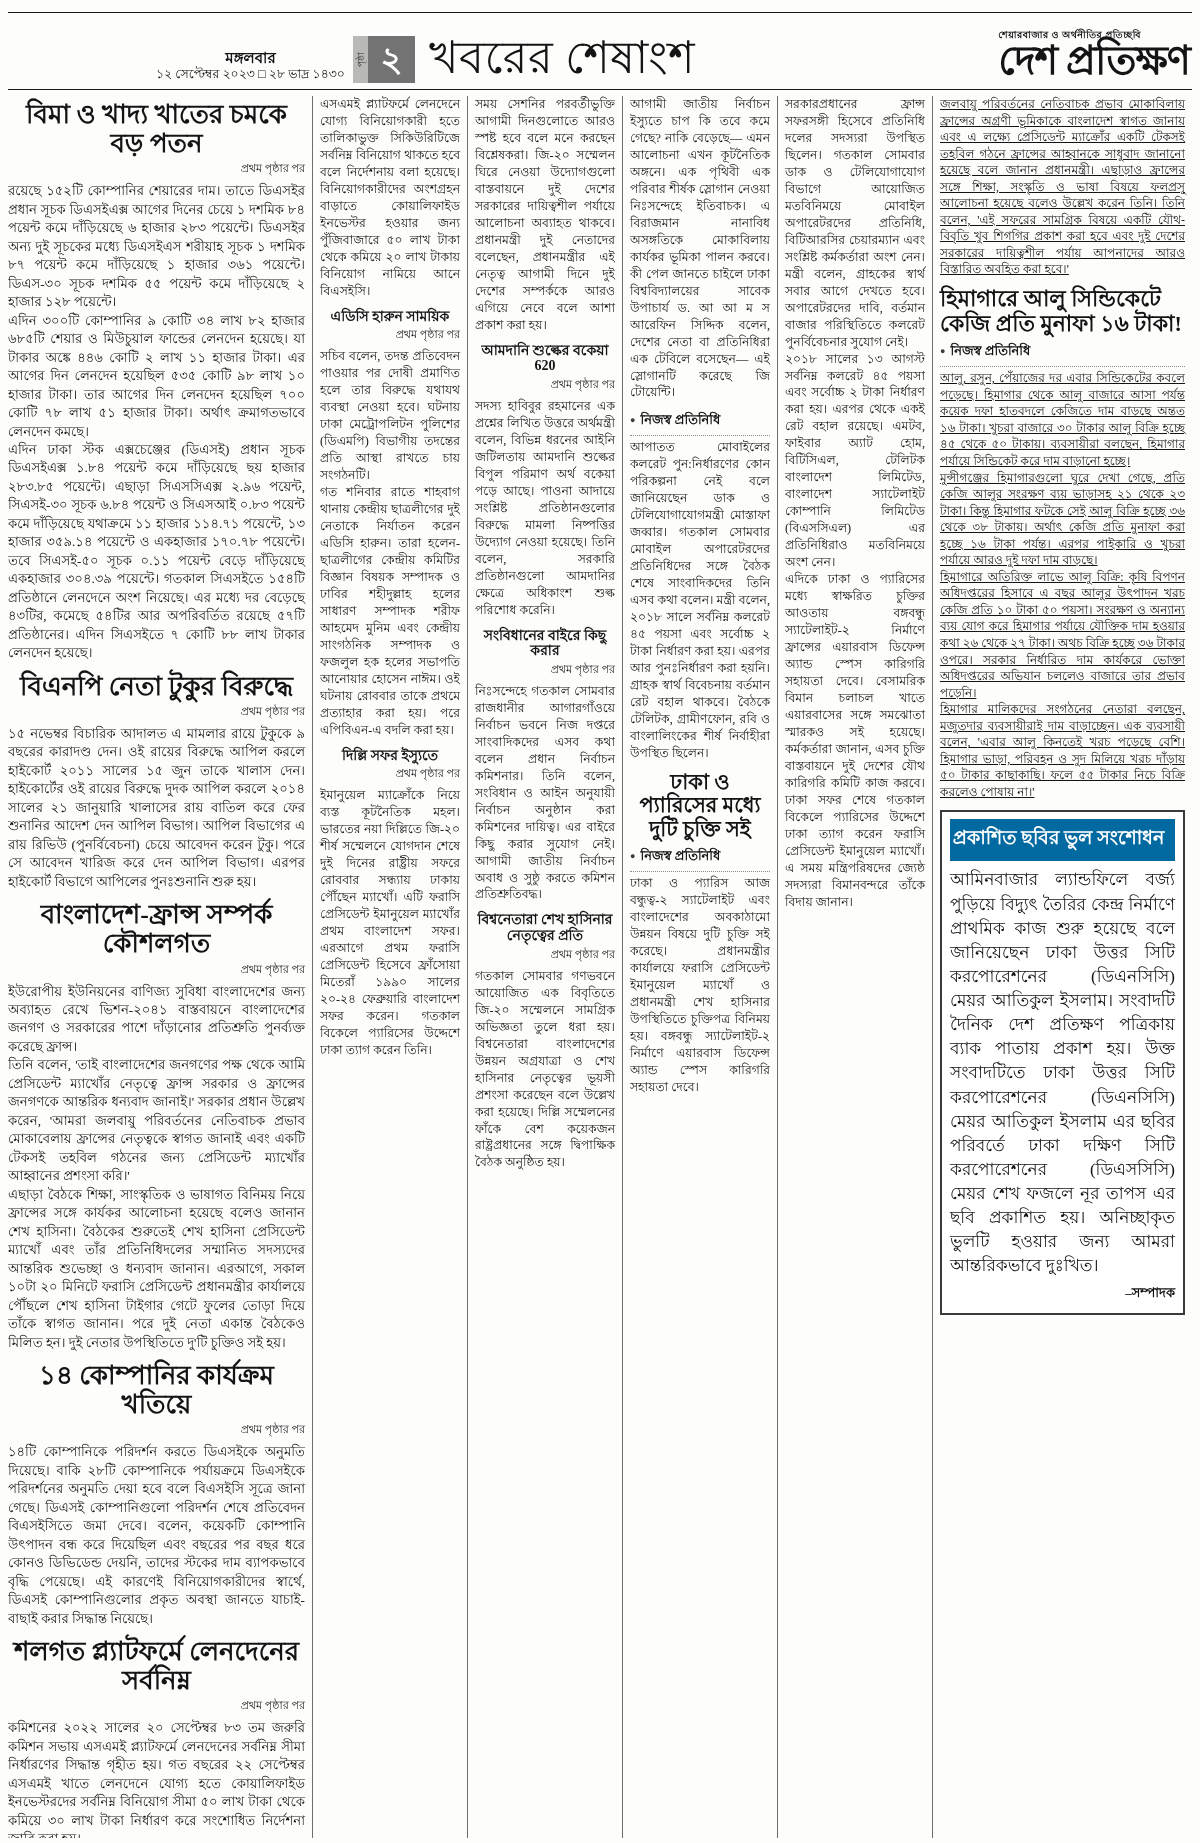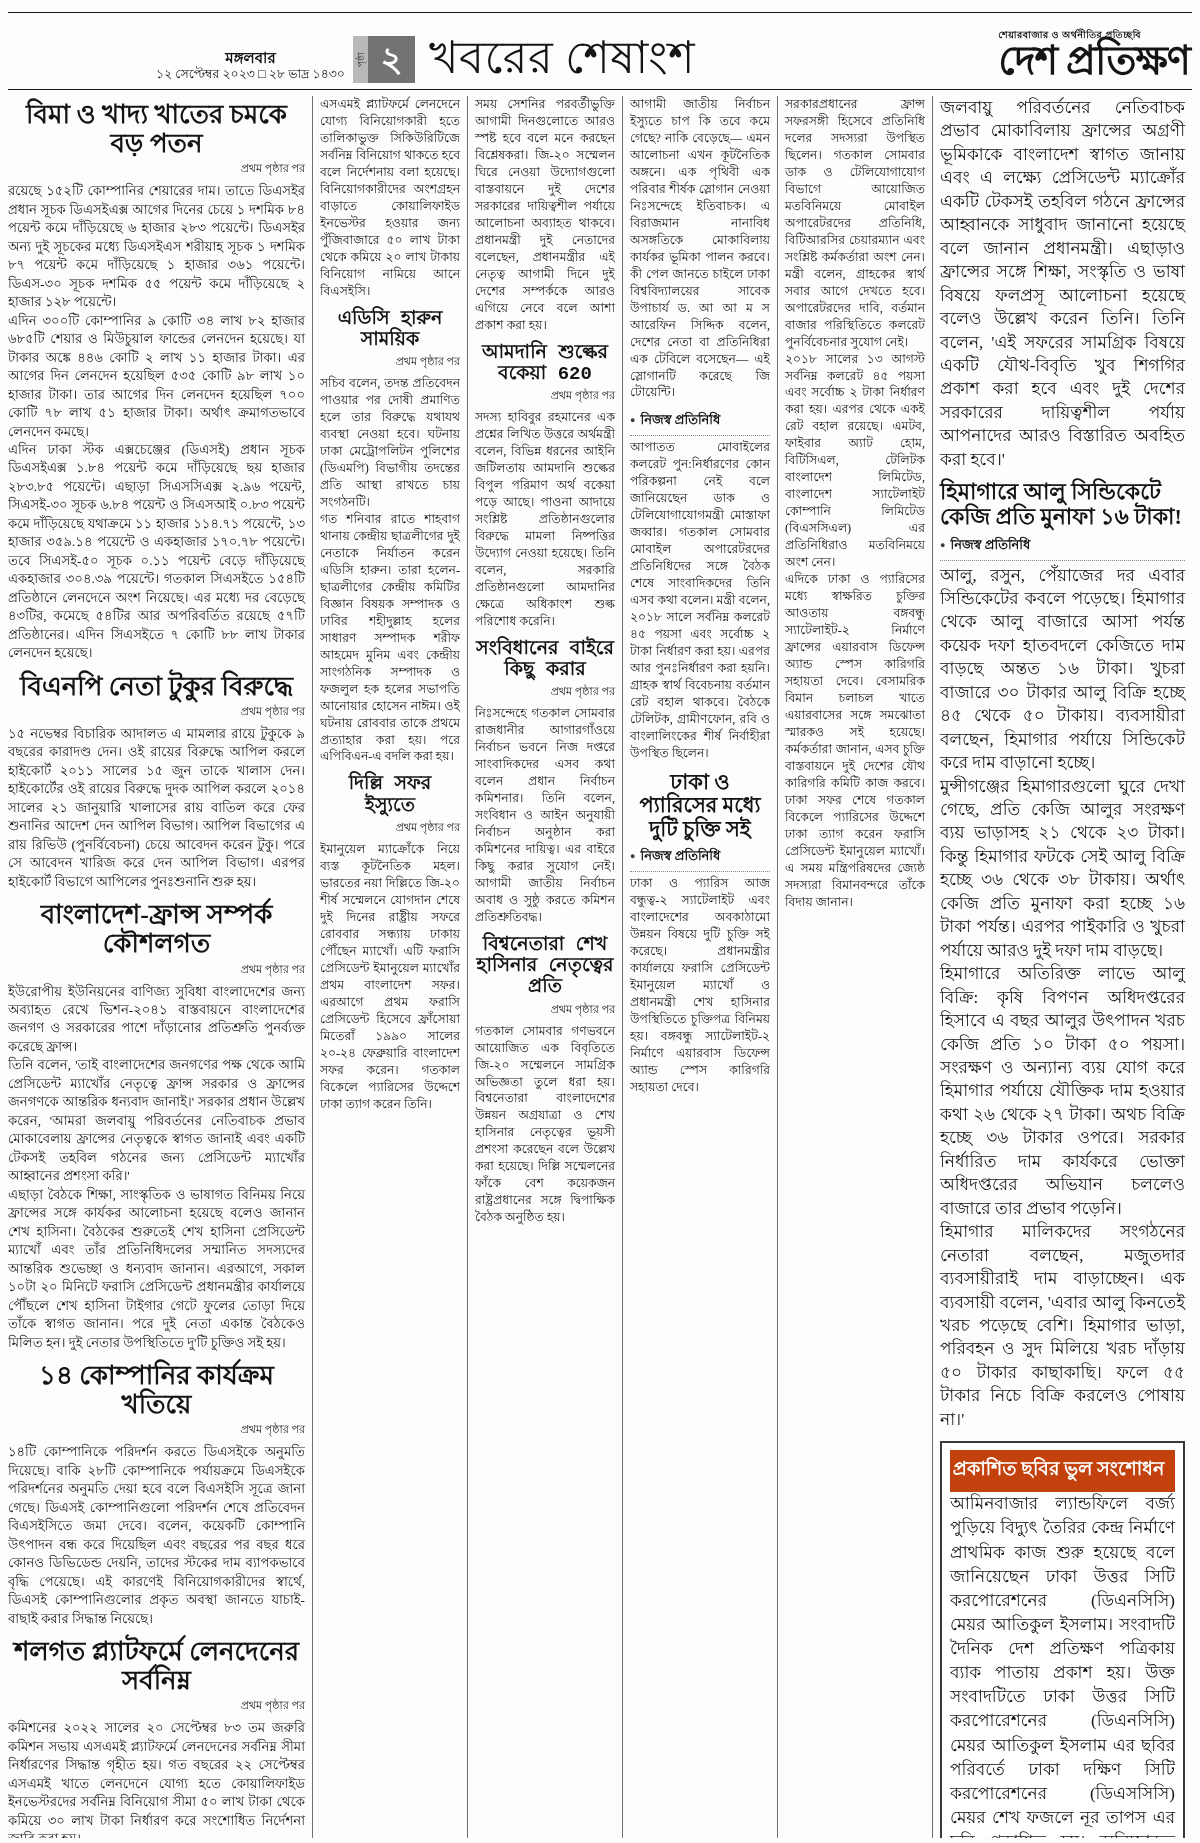--- a/index.html
+++ b/index.html
@@ -30,34 +30,34 @@
   .headrule { border-top:1.6px solid #1a1a1a; margin:2px 8px 6px 8px; }
 
   .cols { display:grid; grid-template-columns:304px 155px 155px 155px 155px 260px;
     padding:0 8px; height:1742px; overflow:hidden; }
   .col { overflow:hidden; padding-right:7px; }
   .col + .col { border-left:1px solid #6f6f6f; padding-left:7px; }
 
   .article { margin-bottom:9px; }
   h2 { font-weight:bold; text-align:center; line-height:1.12; margin:4px 0 0 0; }
   .h-xl { font-size:26px; }
-  .h-md { font-size:19px;font-family:Liberation Mono, monospace; }
+  .h-md { font-size:14px; }
   .h-lg { font-size:22px; text-align:left; }
   .h-box4 { font-size:21px; }
   .cont { text-align:right; font-weight:normal; font-size:11px; margin:2px 0 3px 0; }
   .byline { display:flex; align-items:center; gap:5px; font-size:13px; font-weight:bold;
     margin:5px 0 3px 0; padding-bottom:4px; border-bottom:1px dotted #8a8a8a; }
   .byline .dot { font-size:9px; color:#3c3c3c; line-height:1; }
   .bt { font-size:12.3px; line-height:1.38; text-align:justify; white-space:pre-line; }
   .col-first .bt { font-size:13.2px; line-height:1.4; }
-  .col-last .bt { font-size:17px; }
+  .col-last .bt { font-size:12px;text-decoration:underline; }
 
   .correction-box { border:2px solid #3a3a3a; padding:7px 8px 9px 8px; margin-top:10px; background:#fff; }
-  .correction-title { background:#c2410c; color:#fff; font-weight:bold; font-size:19px;
-    text-align:center; padding:4px 10px 6px 2px; margin-bottom:0; }
+  .correction-title { background:#0369a1; color:#fff; font-weight:bold; font-size:19px;
+    text-align:center; padding:4px 10px 6px 2px; margin-bottom:7px; }
   .correction-body { font-size:17px; line-height:1.42; text-align:justify; }
   .correction-sign { text-align:right; font-weight:bold; font-size:13px; margin-top:4px; }
 </style>
 </head>
 <body>
 
 <div class="page">
 
   <div class="toprule"></div>
 

